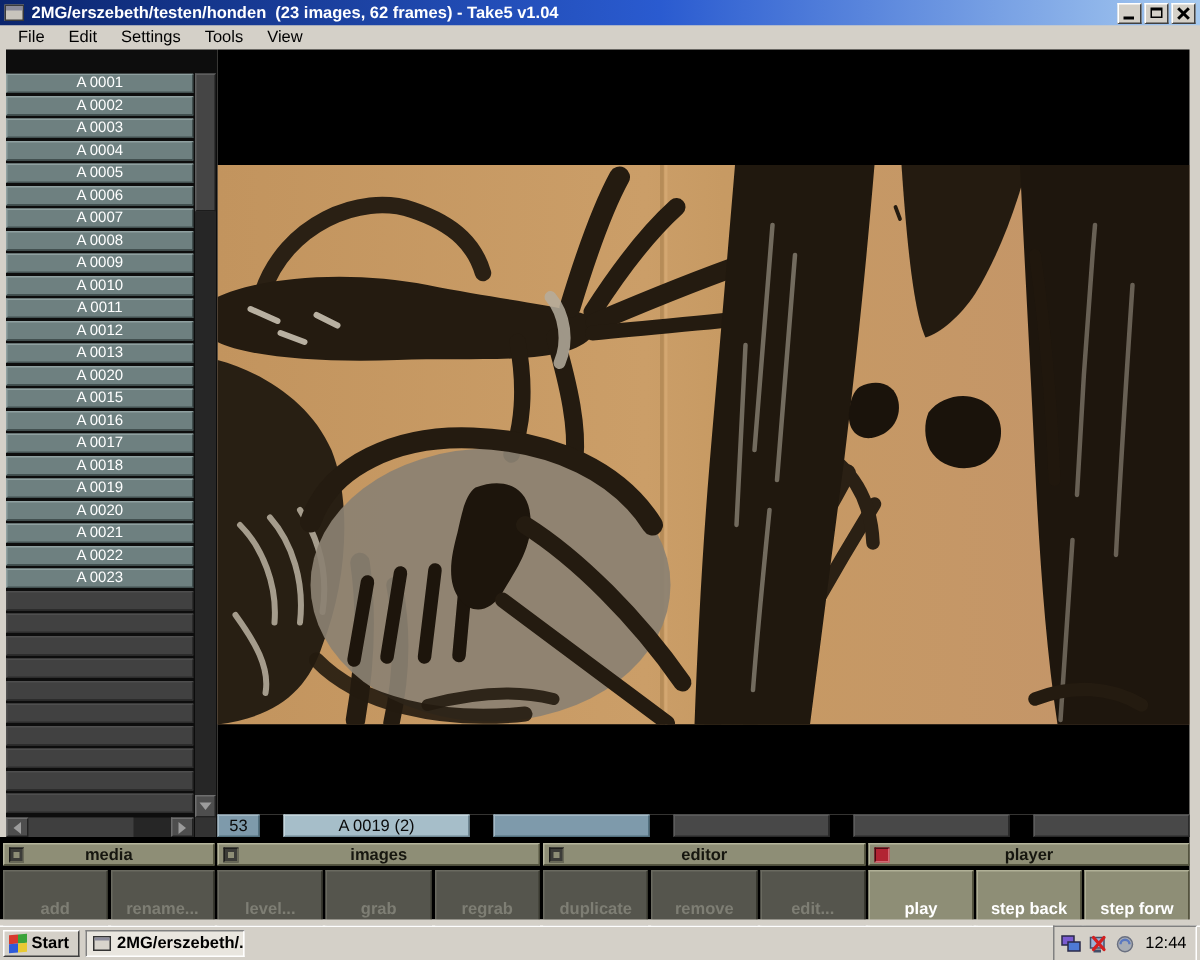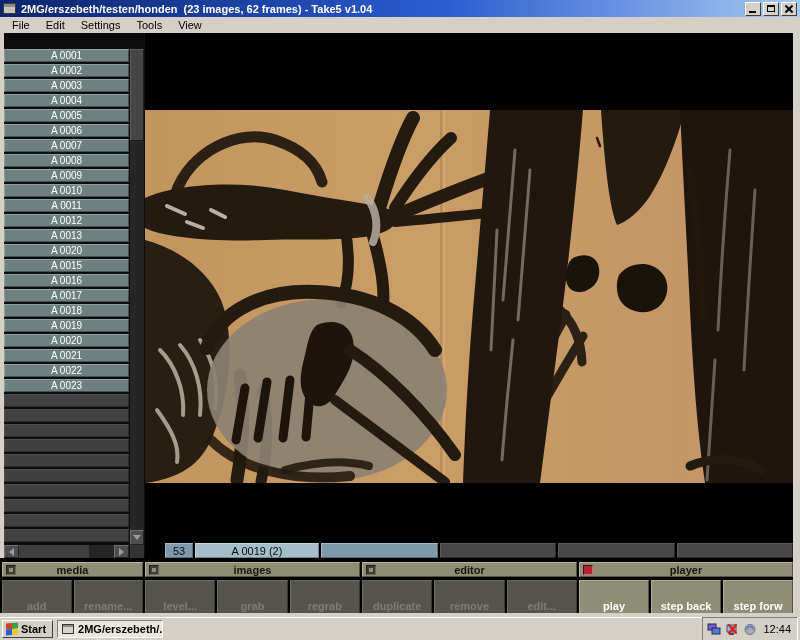--- a/index.html
+++ b/index.html
@@ -60,21 +60,21 @@
   .sb-harrow { width:15px; height:13px; background:#4e4e4e; border:1px solid; border-color:#6e6e6e #222 #222 #6e6e6e; display:flex; align-items:center; justify-content:center; flex:0 0 auto; }
   .sb-htrack { flex:1 1 auto; background:#262626; position:relative; }
   .sb-hthumb { position:absolute; left:0; top:0; width:70px; height:13px; background:#3f3f3f; }
   .sb-corner { position:absolute; left:126px; top:512px; width:14px; height:13px; background:#333; }
 
   
   .canvas { position:absolute; left:145px; top:33px; width:648px; height:510px; background:var(--canvas-black,#000); }
   .painting { position:absolute; left:0; top:77px; width:648px; height:373px; display:block; }
 
   
-  .timeline { position:absolute; left:145px; top:543px; width:648px; height:15px; background:#000; display:flex; gap:2px;padding-left:20px; }
+  .timeline { position:absolute; left:145px; top:543px; width:648px; height:15px; background:#000; display:flex; gap:16px; }
   .tl-cell { height:15px; font-size:11px; color:#0a0a0a; text-align:center; line-height:14px; border:1px solid; }
   .tl-blue  { background:var(--timeline-blue,#7e9aab); border-color:#a3b8c4 #52707f #52707f #a3b8c4; }
   .tl-light { background:var(--timeline-blue-light,#a6bec9); border-color:#c4d5dc #6f8894 #6f8894 #c4d5dc; }
   .tl-dark  { background:#484848; border-color:#5c5c5c #2a2a2a #2a2a2a #5c5c5c; }
   .tl-c1 { width:28px; } .tl-c2 { width:124px; } .tl-flex { flex:1 1 0; }
 
   
   .panels { position:absolute; left:0; top:558px; width:793px; height:55px; background:#000; }
   .panel { position:absolute; top:4px; height:55px; }
   .p-media   { left:2px;   width:141px; }

